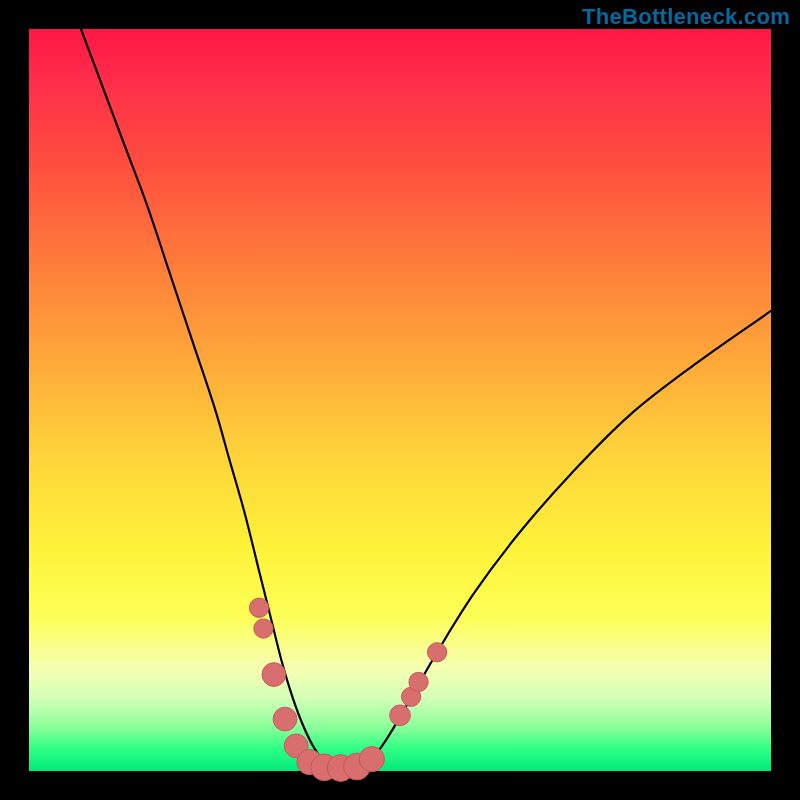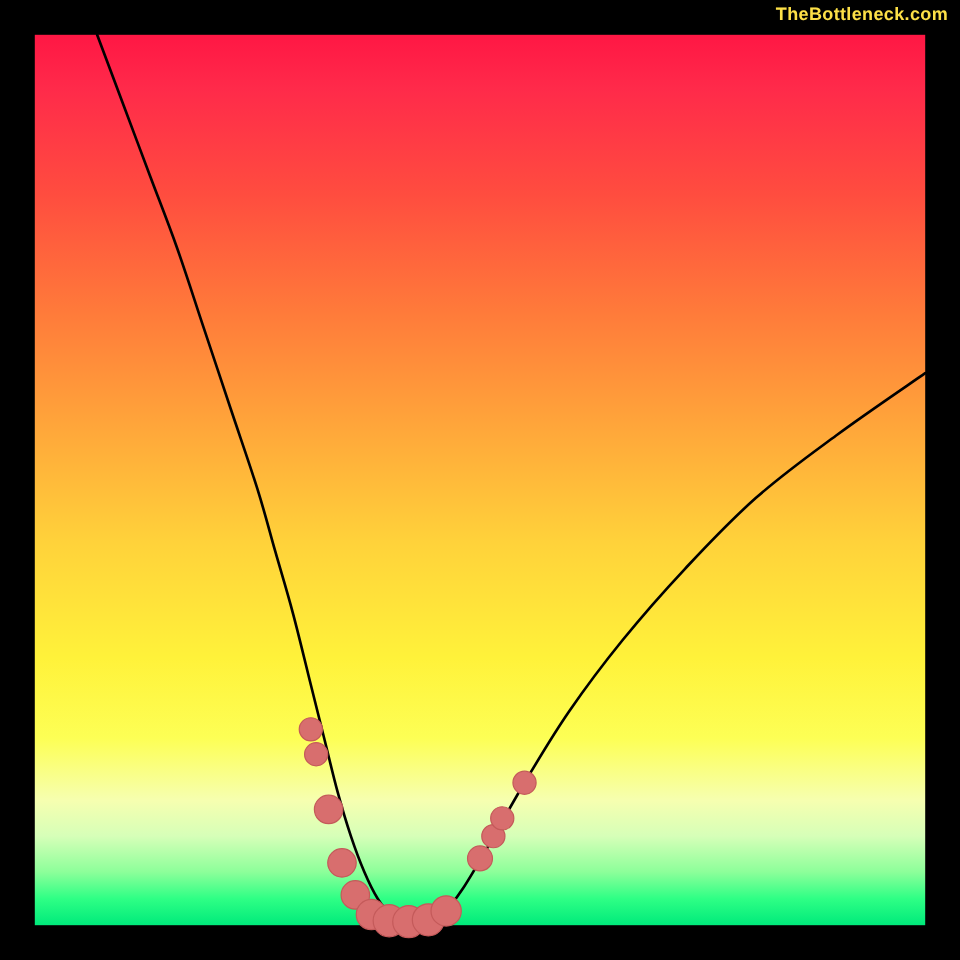--- a/index.html
+++ b/index.html
@@ -39,23 +39,23 @@
       #d6ffb8 90%,
       #8dff9a 94%,
       #2fff85 97%,
       #00ea7b 100%
     );
   }
   .watermark {
     position: absolute;
     top: 4px;
     right: 10px;
-    font-size: 15px;
+    font-size: 22px;
     font-weight: 600;
-    color: #fde047;
+    color: #0369a1;
     letter-spacing: 0.3px;
     user-select: none;
   }
   svg.curve {
     position: absolute;
     left: 0;
     top: 0;
     width: 742px;
     height: 742px;
     overflow: visible;

